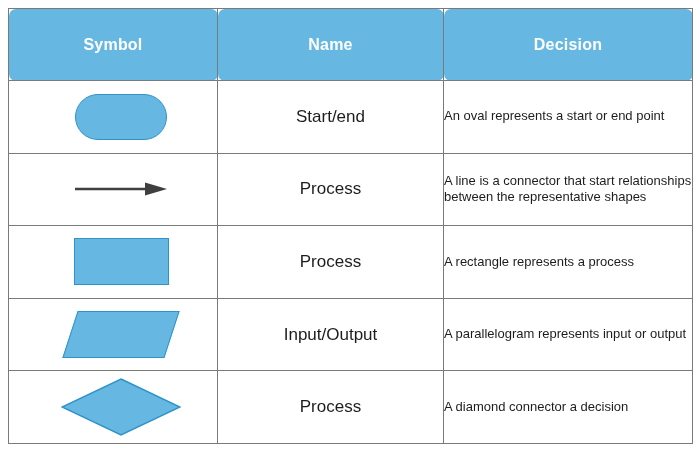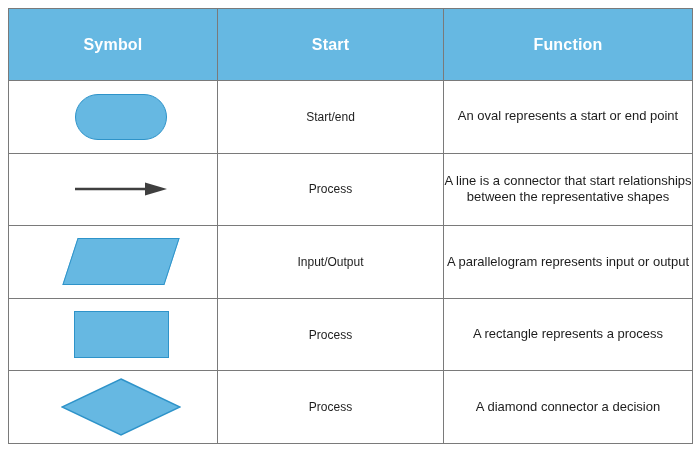--- a/index.html
+++ b/index.html
@@ -35,37 +35,37 @@
     box-sizing: border-box;
   }
   thead th {
     background: #66b8e2;
     color: #ffffff;
     font-size: 16px;
     font-weight: bold;
     text-align: center;
     height: 72px;
     letter-spacing: 0.2px;
+    border-radius: 7px;
   }
   col.c-symbol { width: 209px; }
   col.c-name   { width: 226px; }
   col.c-func   { width: 249px; }
 
   tbody tr { height: 72.6px; }
 
   td.symbol-cell {
     text-align: center;
   }
   td.name-cell {
     text-align: center;
-    font-size: 12px;
+    font-size: 17px;
     color: #1d1d1d;
   }
   td.func-cell {
-    text-align: center;
     font-size: 13px;
     color: #1d1d1d;
     line-height: 1.3;
     padding: 0 12px;
   }
 
   .shape-box {
     display: flex;
     align-items: center;
     justify-content: center;
@@ -123,22 +123,22 @@
 <div id="table-wrap">
   <table class="flow-table">
     <colgroup>
       <col class="c-symbol">
       <col class="c-name">
       <col class="c-func">
     </colgroup>
     <thead>
       <tr>
         <th>Symbol</th>
-        <th>Start</th>
-        <th>Function</th>
+        <th>Name</th>
+        <th>Decision</th>
       </tr>
     </thead>
     <tbody>
 
       <tr>
         <td class="symbol-cell">
           <div class="shape-box">
             <div class="shape-inner">
               <div class="shape-stadium"></div>
             </div>
@@ -160,38 +160,38 @@
           </div>
         </td>
         <td class="name-cell">Process</td>
         <td class="func-cell">A line is a connector that start relationships between the representative shapes</td>
       </tr>
 
       <tr>
         <td class="symbol-cell">
           <div class="shape-box">
             <div class="shape-inner">
+              <div class="shape-rect"></div>
+            </div>
+          </div>
+        </td>
+        <td class="name-cell">Process</td>
+        <td class="func-cell">A rectangle represents a process</td>
+      </tr>
+
+      <tr>
+        <td class="symbol-cell">
+          <div class="shape-box">
+            <div class="shape-inner">
               <div class="shape-parallelogram"></div>
             </div>
           </div>
         </td>
         <td class="name-cell">Input/Output</td>
         <td class="func-cell">A parallelogram represents input or output</td>
-      </tr>
-
-      <tr>
-        <td class="symbol-cell">
-          <div class="shape-box">
-            <div class="shape-inner">
-              <div class="shape-rect"></div>
-            </div>
-          </div>
-        </td>
-        <td class="name-cell">Process</td>
-        <td class="func-cell">A rectangle represents a process</td>
       </tr>
 
       <tr>
         <td class="symbol-cell">
           <div class="shape-box">
             <div class="shape-inner">
               <svg class="shape-diamond" viewBox="0 0 120 58">
                 <polygon points="60,1 119,29 60,57 1,29" fill="#66b8e2" stroke="#2e93c9" stroke-width="1.5"></polygon>
               </svg>
             </div>

